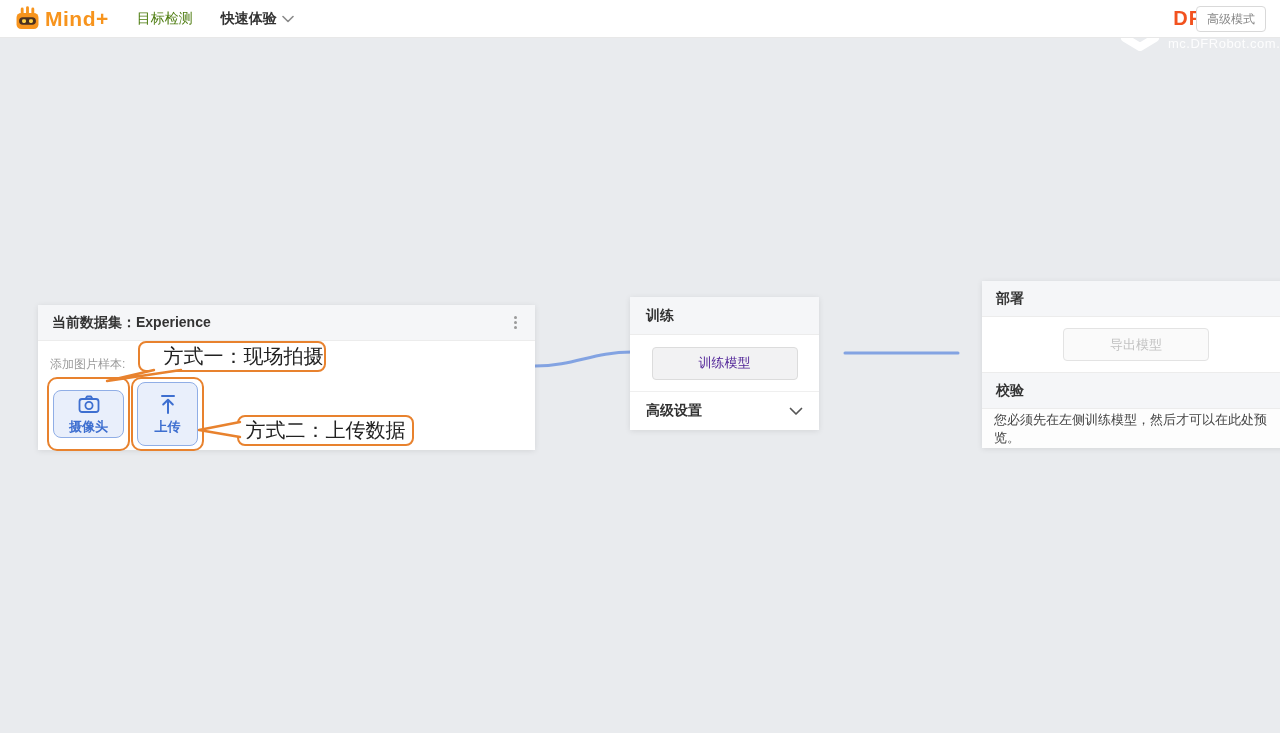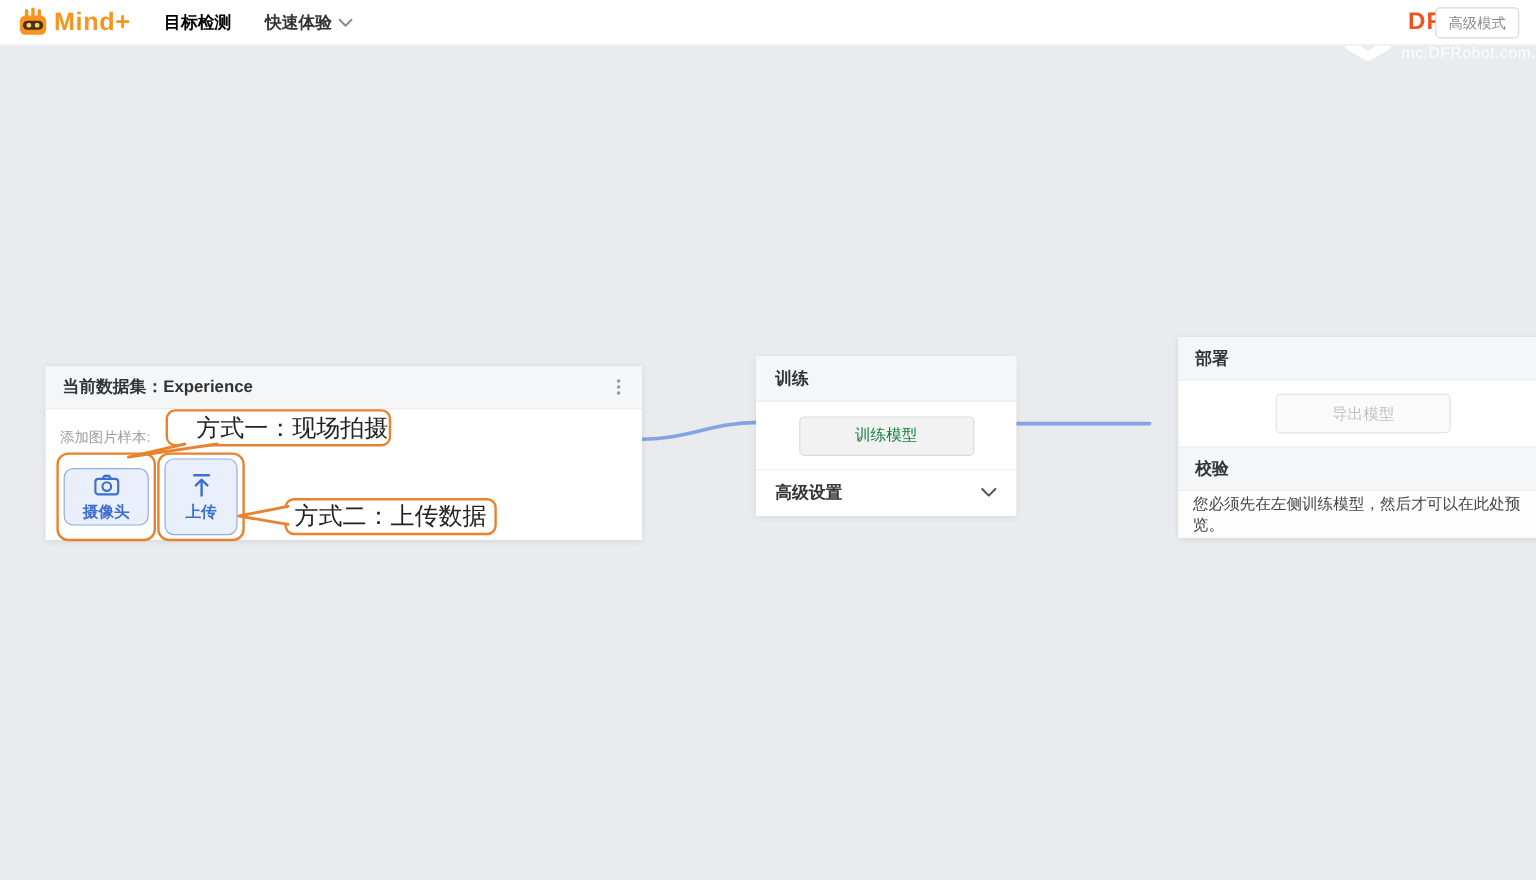--- a/index.html
+++ b/index.html
@@ -17,21 +17,21 @@
     background:#ffffff; border-bottom:1px solid #e8e8e8;
     display:flex; align-items:center; z-index:5;
   }
   .brand-wrap { display:flex; align-items:center; margin-left:14px; }
   .brand-logo { width:27px; height:27px; display:block; }
   .brand-text {
     font-size:21px; font-weight:bold; color:#f7941d;
     margin-left:4px; letter-spacing:0.5px;
   }
   .nav-item { font-size:14px; margin-left:28px; cursor:pointer; display:flex; align-items:center; }
-  .nav-item.active { color:#000000; font-weight:700; }
+  .nav-item.active { color:#4d7c0f; font-weight:400; }
   .nav-item.plain  { color:#333; font-weight:600; }
   .nav-caret { margin-left:5px; display:inline-flex; }
   .nav-right { margin-left:auto; display:flex; align-items:center; margin-right:14px; }
   .df-logo { font-size:20px; font-weight:bold; color:#f2521f; letter-spacing:1px; margin-right:-6px; }
   .adv-btn {
     height:26px; padding:0 10px; background:#fff;
     border:1px solid #d9d9d9; border-radius:4px;
     font-size:12px; color:#8a8a8a; line-height:24px;
     position:relative; z-index:2; cursor:pointer;
   }
@@ -84,29 +84,29 @@
     position:absolute; z-index:3; background:#fff;
     border:2px solid #e8822e; border-radius:8px;
     display:flex; align-items:center; justify-content:center;
     font-size:20px; color:#222; white-space:nowrap;
   }
   .callout-1 { left:138px; top:341px; width:188px; height:31px;padding-left:23px; }
   .callout-2 { left:237px; top:415px; width:177px; height:31px; }
   .beak-svg { position:absolute; left:0; top:0; width:1280px; height:733px; z-index:3; pointer-events:none; }
 
   
-  .training-panel { left:630px; top:297px; width:217px; height:133px; }
+  .training-panel { left:630px; top:297px; width:189px; height:133px; }
   .training-panel .panel-header { height:38px; padding:0 16px; }
   .training-body { height:56px; display:flex; align-items:center; justify-content:center; }
   .disabled-btn {
     width:146px; height:33px; border-radius:4px;
     font-size:13px; display:flex; align-items:center; justify-content:center;
     cursor:not-allowed;
   }
-  .train-btn { background:#f2f2f3; border:1px solid #dcdcdc; color:#15803d; }
+  .train-btn { background:#f2f2f3; border:1px solid #dcdcdc; color:#4c1d95; }
   .settings-row {
     height:38px; border-top:1px solid #efefef;
     display:flex; align-items:center; justify-content:space-between;
     padding:0 16px; cursor:pointer;
   }
   .settings-row .settings-label { font-size:14px; font-weight:bold; color:#333; }
 
   
   .deploy-panel { left:958px; top:281px; width:308px; height:167px;margin-left:24px; }
   .deploy-header  { height:36px; }

